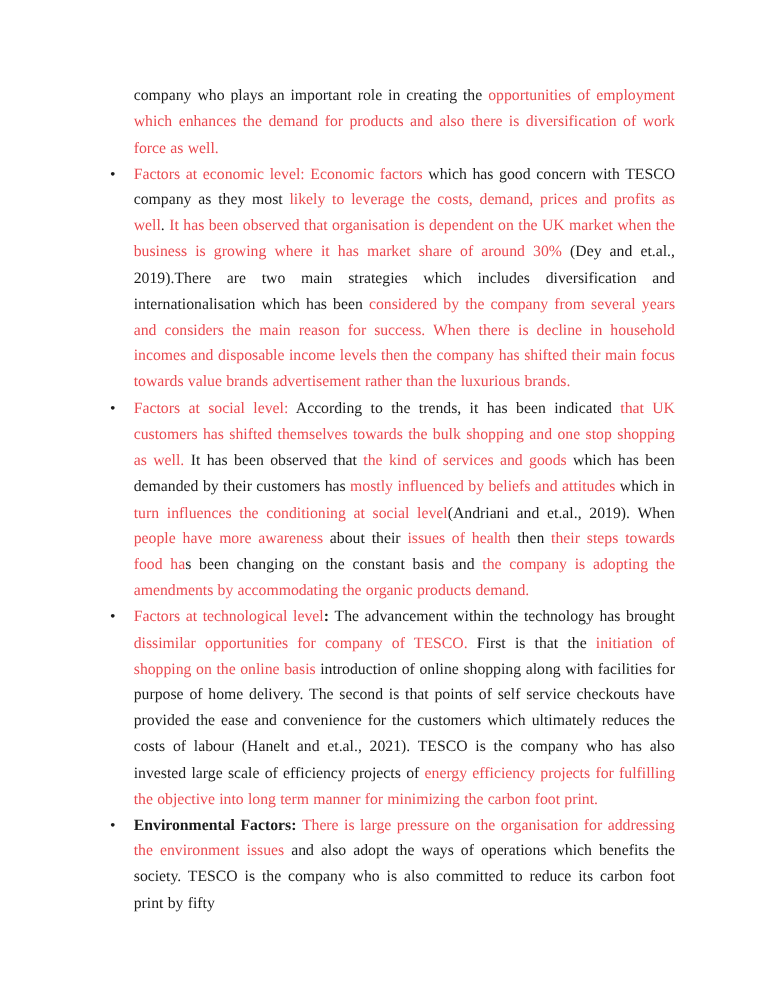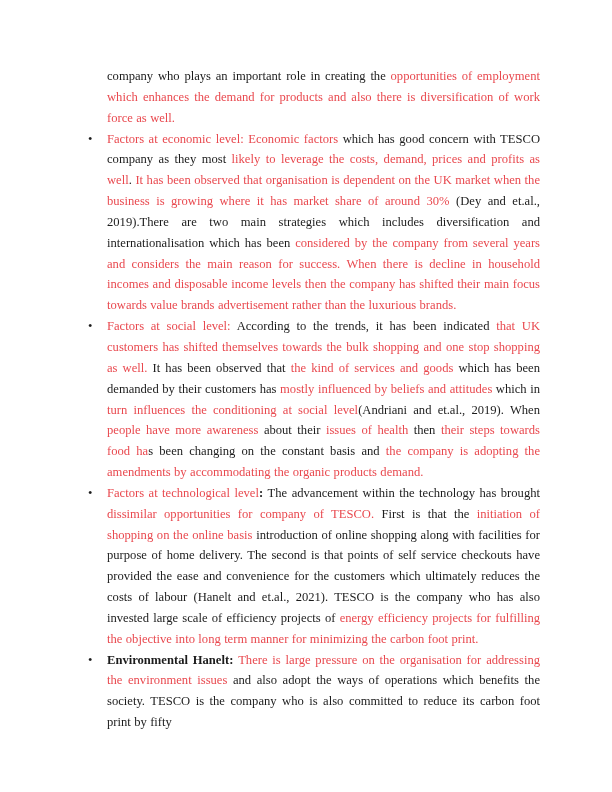--- a/index.html
+++ b/index.html
@@ -67,17 +67,17 @@
       <p class="para"><span class="seg-red-bold">Factors at social level: </span><span class="seg-black">According to the trends, it has been indicated </span><span class="seg-red">that UK customers has shifted themselves towards the bulk shopping and one stop shopping as well. </span><span class="seg-black">It has been observed that </span><span class="seg-red">the kind of services and goods </span><span class="seg-black">which has been demanded by their customers has </span><span class="seg-red">mostly influenced by beliefs and attitudes </span><span class="seg-black">which in </span><span class="seg-red">turn influences the conditioning at social level</span><span class="seg-black">(Andriani and et.al., 2019). When </span><span class="seg-red">people have more awareness </span><span class="seg-black">about their </span><span class="seg-red">issues of health </span><span class="seg-black">then </span><span class="seg-red">their steps towards food ha</span><span class="seg-black">s been changing on the constant basis and </span><span class="seg-red">the company is adopting the amendments by accommodating the organic products demand.</span></p>
     </div>
 
     <div class="bullet-item">
       <span class="bullet-marker">•</span>
       <p class="para"><span class="seg-red-bold">Factors at technological level</span><span class="seg-black-bold">: </span><span class="seg-black">The advancement within the technology has brought </span><span class="seg-red">dissimilar opportunities for company of TESCO. </span><span class="seg-black">First is that the </span><span class="seg-red">initiation of shopping on the online basis </span><span class="seg-black">introduction of online shopping along with facilities for purpose of home delivery. The second is that points of self service checkouts have provided the ease and convenience for the customers which ultimately reduces the costs of labour (Hanelt and et.al., 2021). TESCO is the company who has also invested large scale of efficiency projects of </span><span class="seg-red">energy efficiency projects for fulfilling the objective into long term manner for minimizing the carbon foot print.</span></p>
     </div>
 
     <div class="bullet-item">
       <span class="bullet-marker">•</span>
-      <p class="para"><span class="seg-black-bold">Environmental Hanelt: </span><span class="seg-red">There is large pressure on the organisation for addressing the environment issues </span><span class="seg-black">and also adopt the ways of operations which benefits the society. TESCO is the company who is also committed to reduce its carbon foot print by fifty</span></p>
+      <p class="para"><span class="seg-black-bold">Environmental Factors: </span><span class="seg-red">There is large pressure on the organisation for addressing the environment issues </span><span class="seg-black">and also adopt the ways of operations which benefits the society. TESCO is the company who is also committed to reduce its carbon foot print by fifty</span></p>
     </div>
 
   </div>
 </div>
 
 </body></html>

